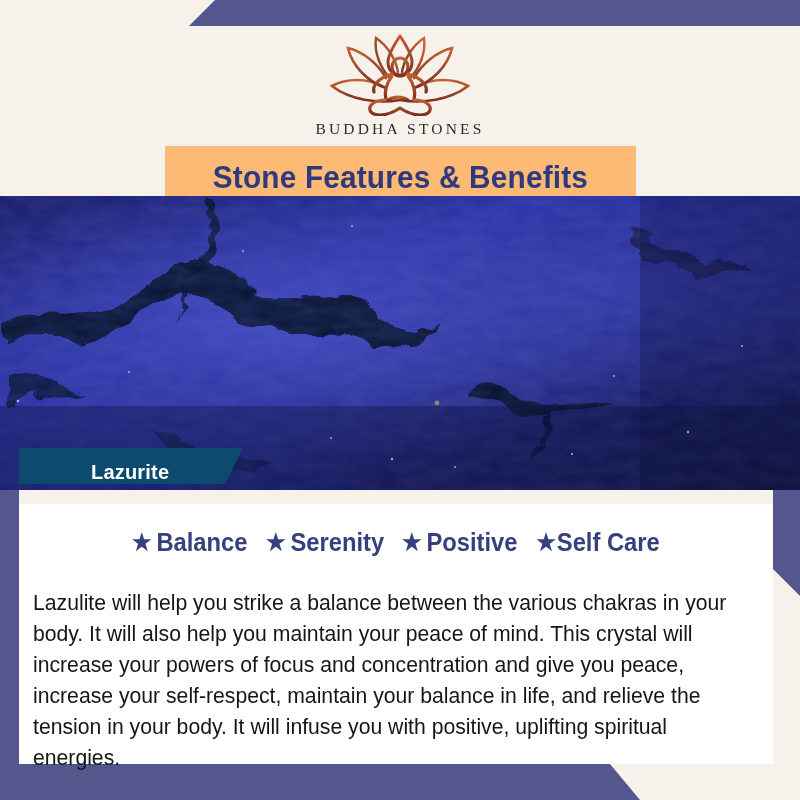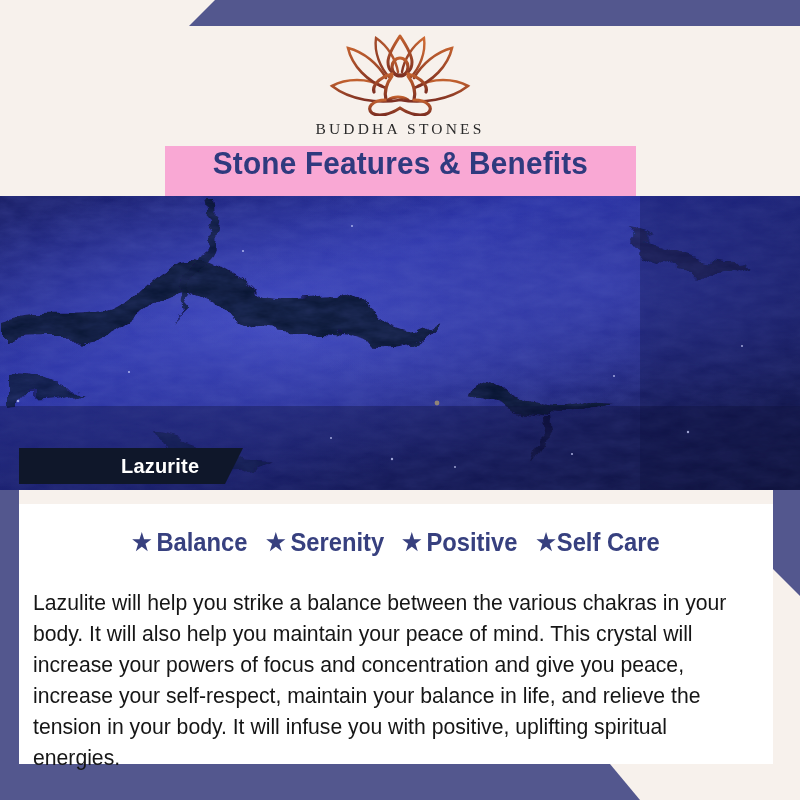--- a/index.html
+++ b/index.html
@@ -52,45 +52,45 @@
     margin-top:4px;
     font-family:"Liberation Serif", serif;
     font-size:15.5px;letter-spacing:3.2px;
     color:#2b2b2b;font-weight:400;
   }
 
   
   .title-plate{
     position:absolute;left:165px;top:146px;
     width:471px;height:50px;
-    background:#f9a8d4;
-    display:flex;align-items:flex-start;justify-content:center;
+    background:#fdba74;
+    display:flex;align-items:flex-end;justify-content:center;
   }
   .title-text{
     font-family:"Liberation Sans Narrow","Liberation Sans",sans-serif;
     font-weight:bold;font-size:31px;
     color:#2f3a7e;letter-spacing:.2px;
     transform:scaleX(.96);
     white-space:nowrap;
   }
 
   
   .photo{
     position:absolute;left:0;top:196px;width:800px;height:294px;
     overflow:hidden;background:#161a52;
   }
   .photo svg{display:block;width:800px;height:294px;}
 
   
   .name-banner{
     position:absolute;left:19px;top:448px;
     width:224px;height:36px;
-    background:#0f172a;
+    background:#0c4a6e;
     clip-path:polygon(0 0, 224px 0, 206px 36px, 0 36px);
-    display:flex;align-items:center;padding-left:30px;
+    display:flex;align-items:flex-end;
   }
   .name-text{
     color:#ffffff;font-weight:bold;font-size:20px;
     margin-left:72px;letter-spacing:.2px;
   }
 
   
   .card{
     position:absolute;left:19px;top:490px;
     width:754px;height:274px;

